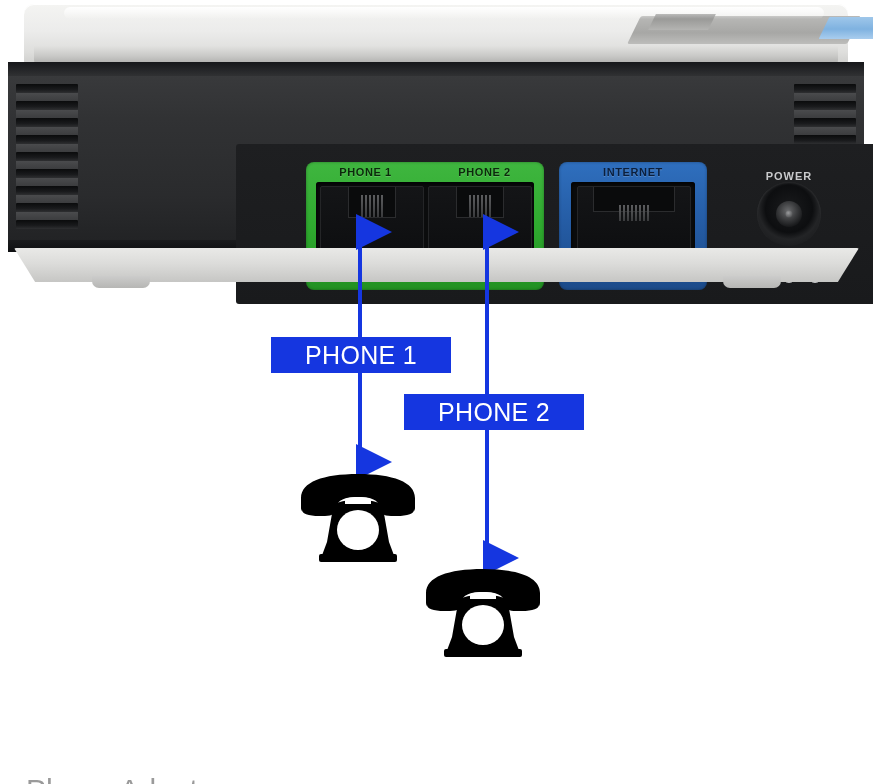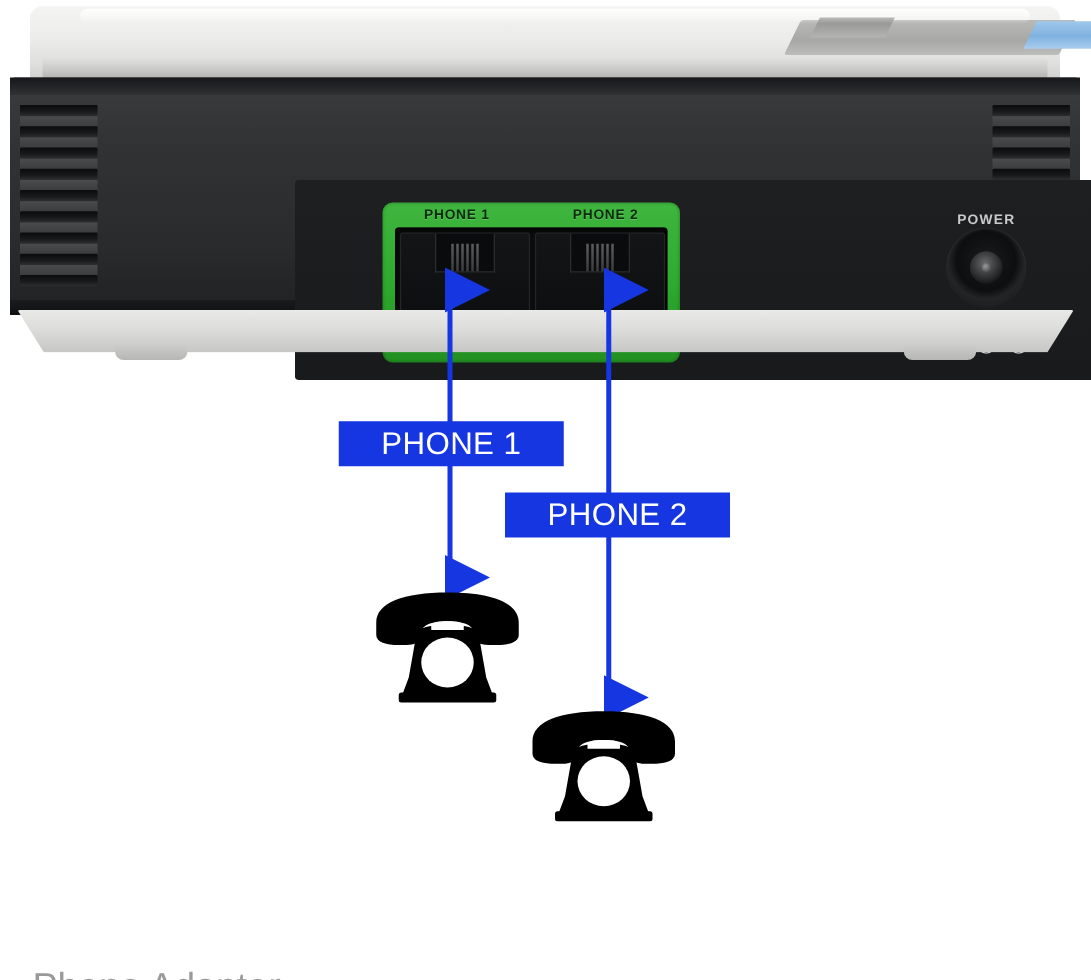--- a/index.html
+++ b/index.html
@@ -527,20 +527,40 @@
                 <i></i>
                 <i></i>
                 <i></i>
             </div>
             <div class="jack-shoulder" style="left:0;"></div>
             <div class="jack-shoulder" style="right:0;"></div>
           </div>
         </div>
       </div>
 
+      <div class="panel-blue">
+        <div class="panel-label">INTERNET</div>
+        <div class="jack-well blue-well">
+          <div class="jack" style="left:6px; top:4px; width:112px; height:88px;">
+            <div class="jack-notch" style="width:80px; height:24px;"></div>
+            <div class="jack-pins" style="top:18px; height:16px;">
+              <i></i>
+                <i></i>
+                <i></i>
+                <i></i>
+                <i></i>
+                <i></i>
+                <i></i>
+                <i></i>
+            </div>
+            <div class="jack-shoulder" style="left:4px; width:18px; height:22px;"></div>
+            <div class="jack-shoulder" style="right:4px; width:18px; height:22px;"></div>
+          </div>
+        </div>
+      </div>
 
       <div class="power">
         <div class="power-label">POWER</div>
         <div class="power-ring">
           <div class="power-barrel">
             <div class="power-pin"></div>
           </div>
         </div>
         <div class="power-dc">DC5V/2A</div>
         <div class="power-polarity">

